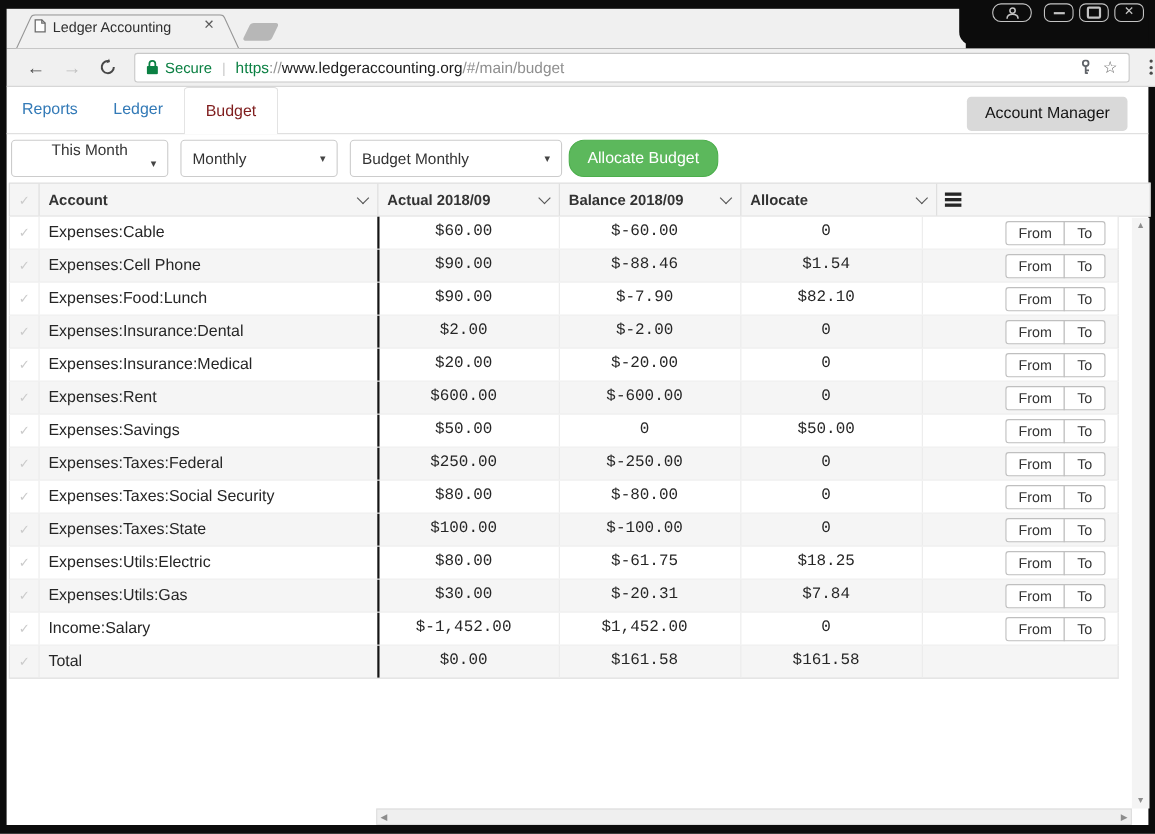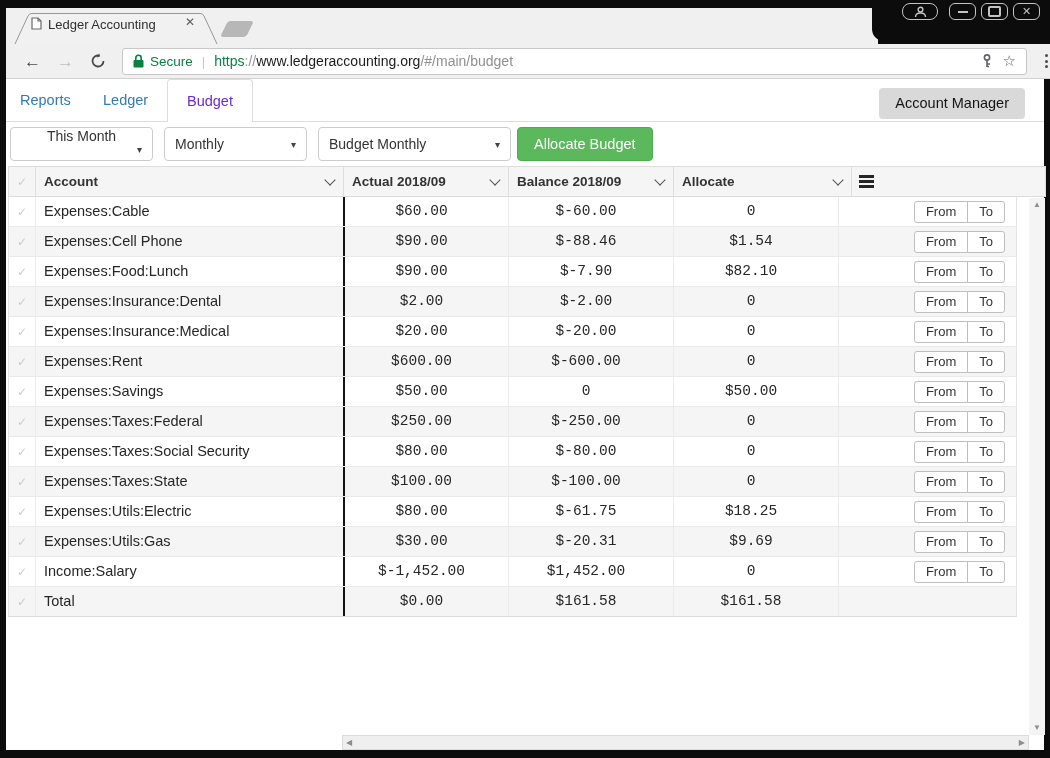--- a/index.html
+++ b/index.html
@@ -44,31 +44,31 @@
 
   
   .page{left:6px;top:79px;width:1038px;height:671px;background:#fff;}
   .nav{left:0;top:0;width:1038px;height:43px;}
   .nav::after{content:"";position:absolute;left:0;bottom:0;width:100%;height:1px;background:#ddd;z-index:1;}
   .navlink{position:absolute;top:0;height:43px;line-height:43px;padding:0 12px;
     color:var(--link,#337ab7);font-size:14.5px;background:none;border:none;}
   .navlink.l1{left:2px;} .navlink.l2{left:85px;}
   .navtab-active{position:absolute;left:161px;top:0;height:42px;line-height:42px;padding:0 19px;
     background:#fff;border:1px solid #ddd;border-bottom:none;border-radius:4px 4px 0 0;
-    color:#6d28d9;font-size:14.5px;z-index:2;}
+    color:#7f1d1d;font-size:14.5px;z-index:2;}
   .acct-mgr{position:absolute;right:19px;top:9px;height:31px;line-height:31px;padding:0 16px;
     background:var(--graybtn,#d9d9d9);border:none;border-radius:4px;font-size:14.5px;color:#141414;}
 
   .controls{left:0;top:48px;width:1038px;height:34px;}
   .select{position:absolute;top:0;height:34px;border:1px solid #ccc;border-radius:4px;background:#fff;
     display:flex;align-items:center;padding:0 10px;font-size:14px;color:#333;box-sizing:border-box;}
   .select .caret{margin-left:auto;font-size:10px;color:#444;}
   .sel1{left:4px;width:143px;flex-direction:column;} .sel2{left:158px;width:143px;} .sel3{left:312px;width:193px;}
   .allocate-btn{position:absolute;left:511px;top:0;height:34px;padding:1px 16px;
-    background:var(--green,#5cb85c);border:1px solid var(--greenb,#4cae4c);border-radius:4px;
+    background:var(--green,#5cb85c);border:1px solid var(--greenb,#4cae4c);border-radius:14px;
     color:#fff;font-size:14.5px;}
 
   
   .grid{left:2px;top:87px;width:1038px;}
   .ghead{display:flex;width:1038px;height:31px;background:#f5f5f5;border:1px solid #ddd;box-sizing:border-box;}
   .hcell{display:flex;align-items:center;justify-content:space-between;box-sizing:border-box;
     border-left:1px solid #ddd;padding:0 9px 0 8px;font-size:13.5px;font-weight:bold;color:#333;}
   .hcell:first-child{border-left:none;justify-content:center;padding:0;}
   .chev{width:7px;height:7px;border-right:1.6px solid #555;border-bottom:1.6px solid #555;
     transform:rotate(45deg);margin-top:-4px;}
@@ -402,21 +402,21 @@
       </span>
     </div>
   </div>
         <div class="grow alt">
     <div class="cell c-check">
       <span class="chk">✓</span>
     </div>
     <div class="cell c-account">Expenses:Utils:Gas</div>
     <div class="cell c-money c-budget">$30.00</div>
     <div class="cell c-money">$-20.31</div>
-    <div class="cell c-money">$9.69</div>
+    <div class="cell c-money">$7.84</div>
     <div class="cell c-allocate">
       <span class="fromto">
         <button class="btn-from">From</button>
         <button class="btn-to">To</button>
       </span>
     </div>
   </div>
         <div class="grow">
     <div class="cell c-check">
       <span class="chk">✓</span>

